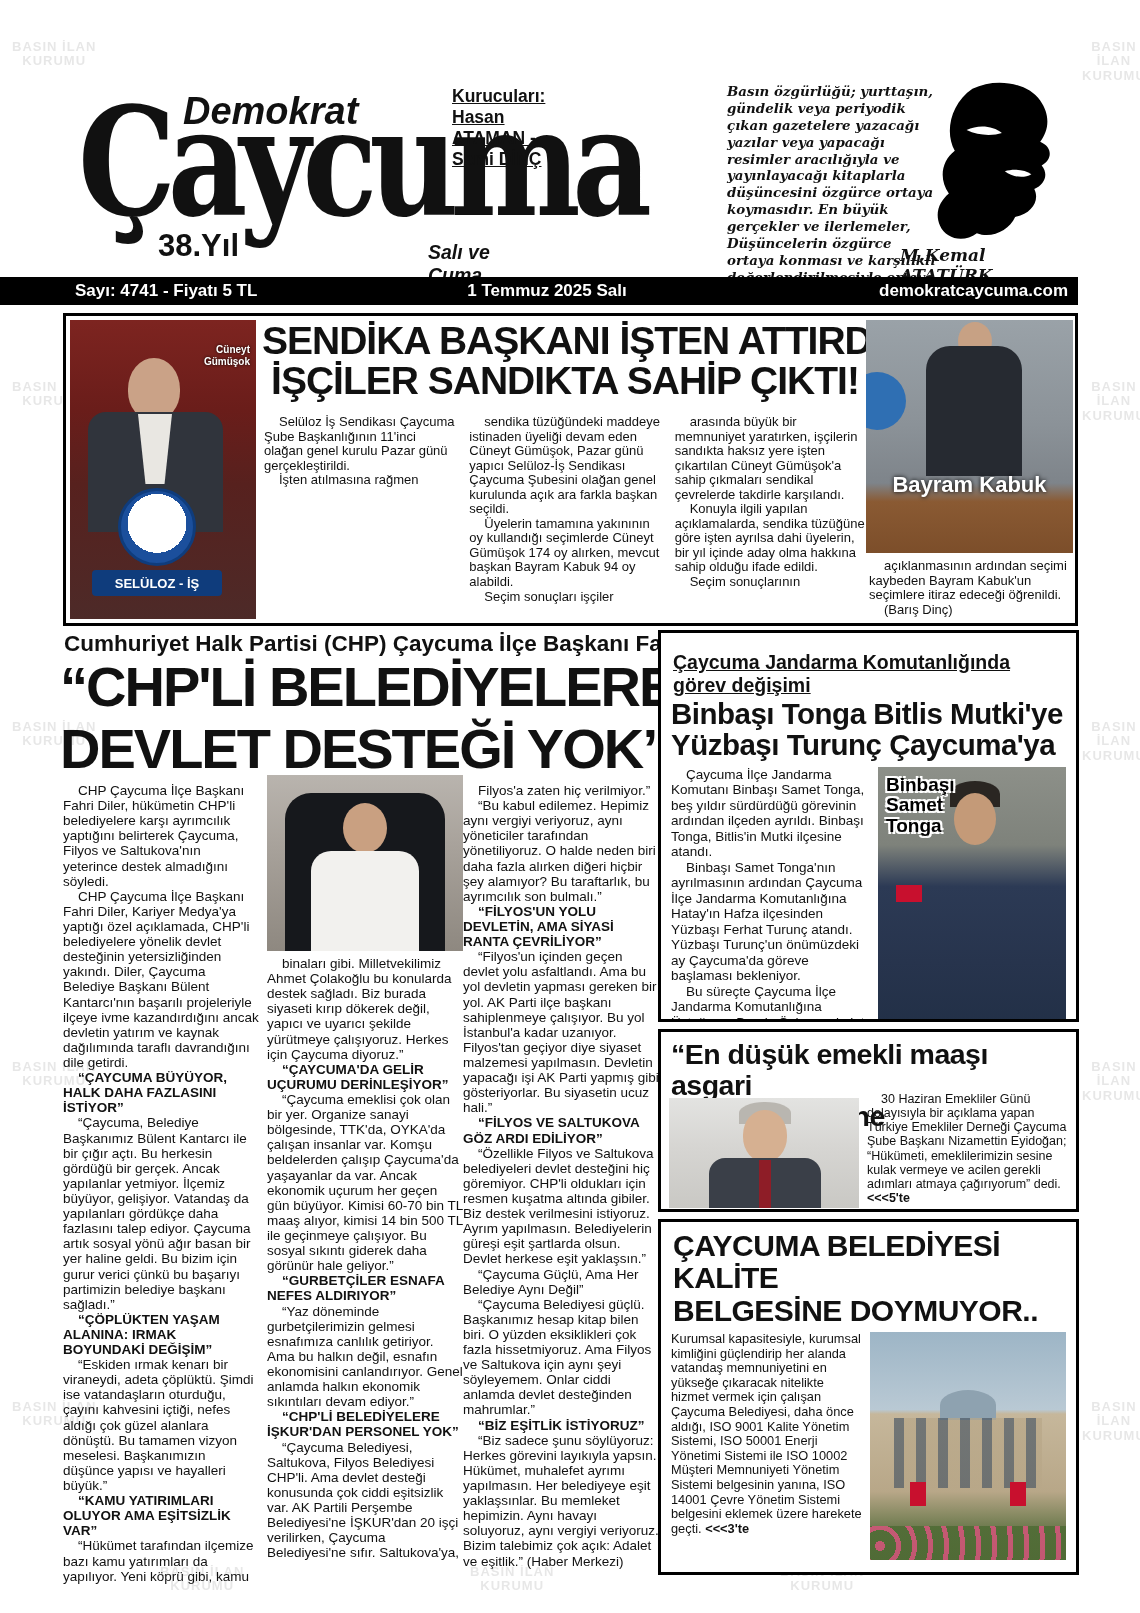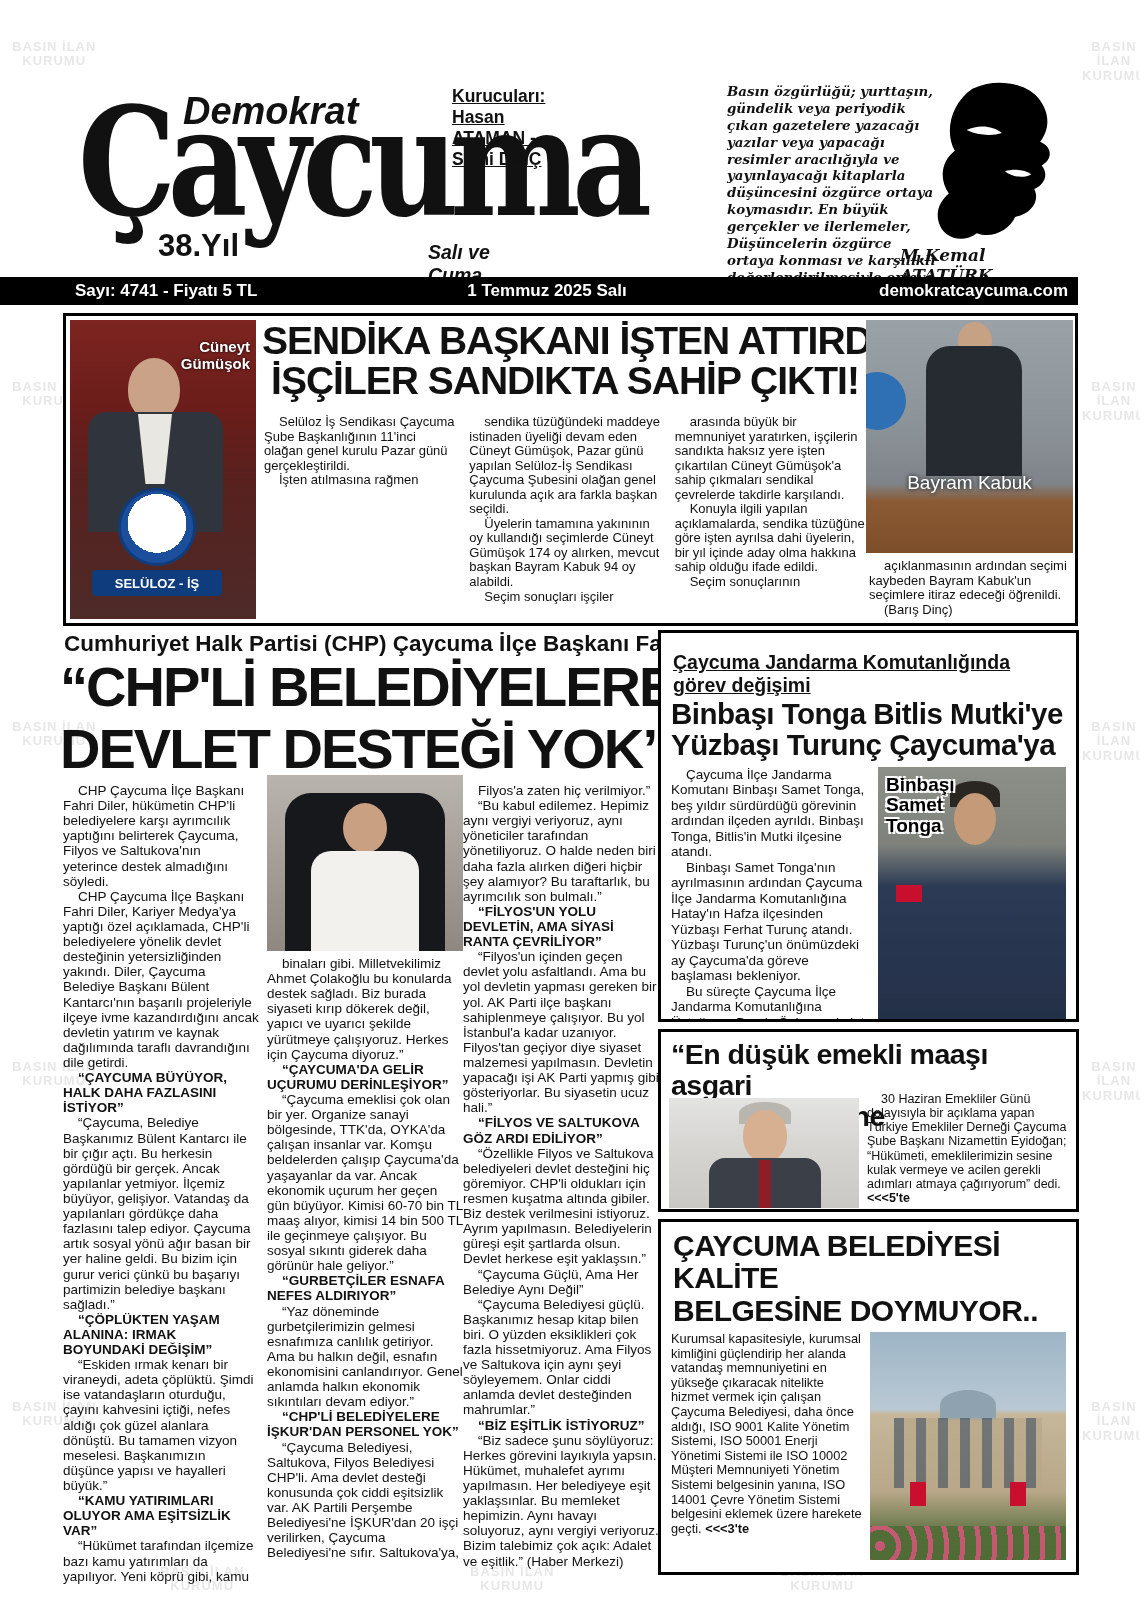--- a/index.html
+++ b/index.html
@@ -56,39 +56,39 @@
   
   .box1 { position:absolute; left:63px; top:313px; width:1015px; height:313px; border:3px solid #000; background:#fff; }
   .photo-cuneyt {
     position:absolute; left:4px; top:4px; width:186px; height:299px;
     background: linear-gradient(180deg,#7d2420 0%, #6a1d1a 30%, #57211e 55%, #4d2a28 100%);
     overflow:hidden;
   }
   .photo-cuneyt .head { position:absolute; left:58px; top:38px; width:52px; height:62px; border-radius:50% 50% 46% 46%; background:#caa287; }
   .photo-cuneyt .suit { position:absolute; left:18px; top:92px; width:135px; height:120px; border-radius:18px 18px 0 0; background:#30343c; }
   .photo-cuneyt .shirt { position:absolute; left:68px; top:94px; width:34px; height:70px; background:#e9e7e2; clip-path:polygon(0 0,100% 0,78% 100%,22% 100%); }
-  .photo-cuneyt .label { position:absolute; right:6px; top:18px; color:#fff; font-weight:bold; font-size:15px; text-align:right; line-height:1.15; text-shadow:0 0 3px #000; }
+  .photo-cuneyt .label { position:absolute; right:6px; top:24px; color:#fff; font-weight:bold; font-size:10px; text-align:right; line-height:1.15; text-shadow:0 0 3px #000; }
   .union-logo { position:absolute; left:48px; top:168px; width:78px; height:78px; border-radius:50%; background:radial-gradient(circle at 50% 45%, #fff 0 55%, #1b4f9c 55% 100%); border:3px solid #0f3c7c; }
   .union-band { position:absolute; left:22px; top:250px; width:130px; height:26px; background:#0f3c7c; color:#fff; font-weight:bold; font-size:13px; display:flex; align-items:center; justify-content:center; border-radius:4px; }
   .headline1 {
     position:absolute; left:196px; top:5px; width:606px;
     font-size:39px; font-weight:900; line-height:1.03; letter-spacing:-1px;
     text-align:center; white-space:nowrap;
   }
   .story1-cols { position:absolute; left:198px; top:99px; width:604px; height:206px; display:flex; gap:12px; overflow:hidden; }
   .story1-cols .col { flex:1 1 0; font-size:13px; line-height:1.12; }
   .photo-bayram {
     position:absolute; left:800px; top:4px; width:207px; height:233px;
     background: linear-gradient(180deg,#9aa2a8 0%, #8b9298 45%, #7e848a 70%, #8a5a33 78%, #7c4e2a 100%);
     overflow:hidden;
   }
   .photo-bayram .fig { position:absolute; left:60px; top:26px; width:96px; height:130px; background:#262a31; border-radius:24px 24px 0 0; }
   .photo-bayram .fhead { position:absolute; left:92px; top:2px; width:34px; height:38px; border-radius:50%; background:#c7a184; }
   .photo-bayram .emblem { position:absolute; left:-18px; top:52px; width:58px; height:58px; border-radius:50%; background:#2f6fb3; }
-  .photo-bayram .label { position:absolute; left:0; top:152px; width:100%; text-align:center; color:#fff; font-weight:normal; font-size:19px; text-shadow:0 0 4px #000; }
+  .photo-bayram .label { position:absolute; left:0; top:152px; width:100%; text-align:center; color:#fff; font-weight:bold; font-size:22px; text-shadow:0 0 4px #000; }
   .story1-col4 { position:absolute; left:803px; top:243px; width:202px; height:64px; font-size:13px; line-height:1.13; overflow:hidden; }
 
   
   .chp-kicker { position:absolute; left:64px; top:631px; font-size:22.5px; font-weight:bold; }
   .chp-headline { position:absolute; left:60px; top:656px; width:606px; font-size:56px; font-weight:900; line-height:1.1; letter-spacing:-2px; white-space:nowrap; }
   .newscol { font-size:13.5px; line-height:1.12; }
   .newscol p, .story1-cols p, .story1-col4 p, .jbody p { margin:0; text-indent:15px; }
   .newscol p.subhead, .story1-cols p.subhead { font-weight:bold; }
   .chp-col1 { position:absolute; left:63px;  top:783px; width:196px; }
   .chp-col2-photo {
@@ -215,21 +215,21 @@
     <div class="headline1">
       <div>SENDİKA BAŞKANI İŞTEN ATTIRDI</div>
       <div>İŞÇİLER SANDIKTA SAHİP ÇIKTI!</div>
     </div>
     <div class="story1-cols">
       <div class="col">
           <p>Selüloz İş Sendikası Çaycuma Şube Başkanlığının 11'inci olağan genel kurulu Pazar günü gerçekleştirildi.</p>
           <p>İşten atılmasına rağmen</p>
         </div>
       <div class="col">
-          <p>sendika tüzüğündeki maddeye istinaden üyeliği devam eden Cüneyt Gümüşok, Pazar günü yapılan Selüloz-İş Sendikası Çaycuma Şubesini olağan genel kurulunda açık ara farkla başkan seçildi.</p>
+          <p>sendika tüzüğündeki maddeye istinaden üyeliği devam eden Cüneyt Gümüşok, Pazar günü yapıcı Selüloz-İş Sendikası Çaycuma Şubesini olağan genel kurulunda açık ara farkla başkan seçildi.</p>
           <p>Üyelerin tamamına yakınının oy kullandığı seçimlerde Cüneyt Gümüşok 174 oy alırken, mevcut başkan Bayram Kabuk 94 oy alabildi.</p>
           <p>Seçim sonuçları işçiler</p>
         </div>
       <div class="col">
           <p>arasında büyük bir memnuniyet yaratırken, işçilerin sandıkta haksız yere işten çıkartılan Cüneyt Gümüşok'a sahip çıkmaları sendikal çevrelerde takdirle karşılandı.</p>
           <p>Konuyla ilgili yapılan açıklamalarda, sendika tüzüğüne göre işten ayrılsa dahi üyelerin, bir yıl içinde aday olma hakkına sahip olduğu ifade edildi.</p>
           <p>Seçim sonuçlarının</p>
         </div>
     </div>
     <div class="photo-bayram">

